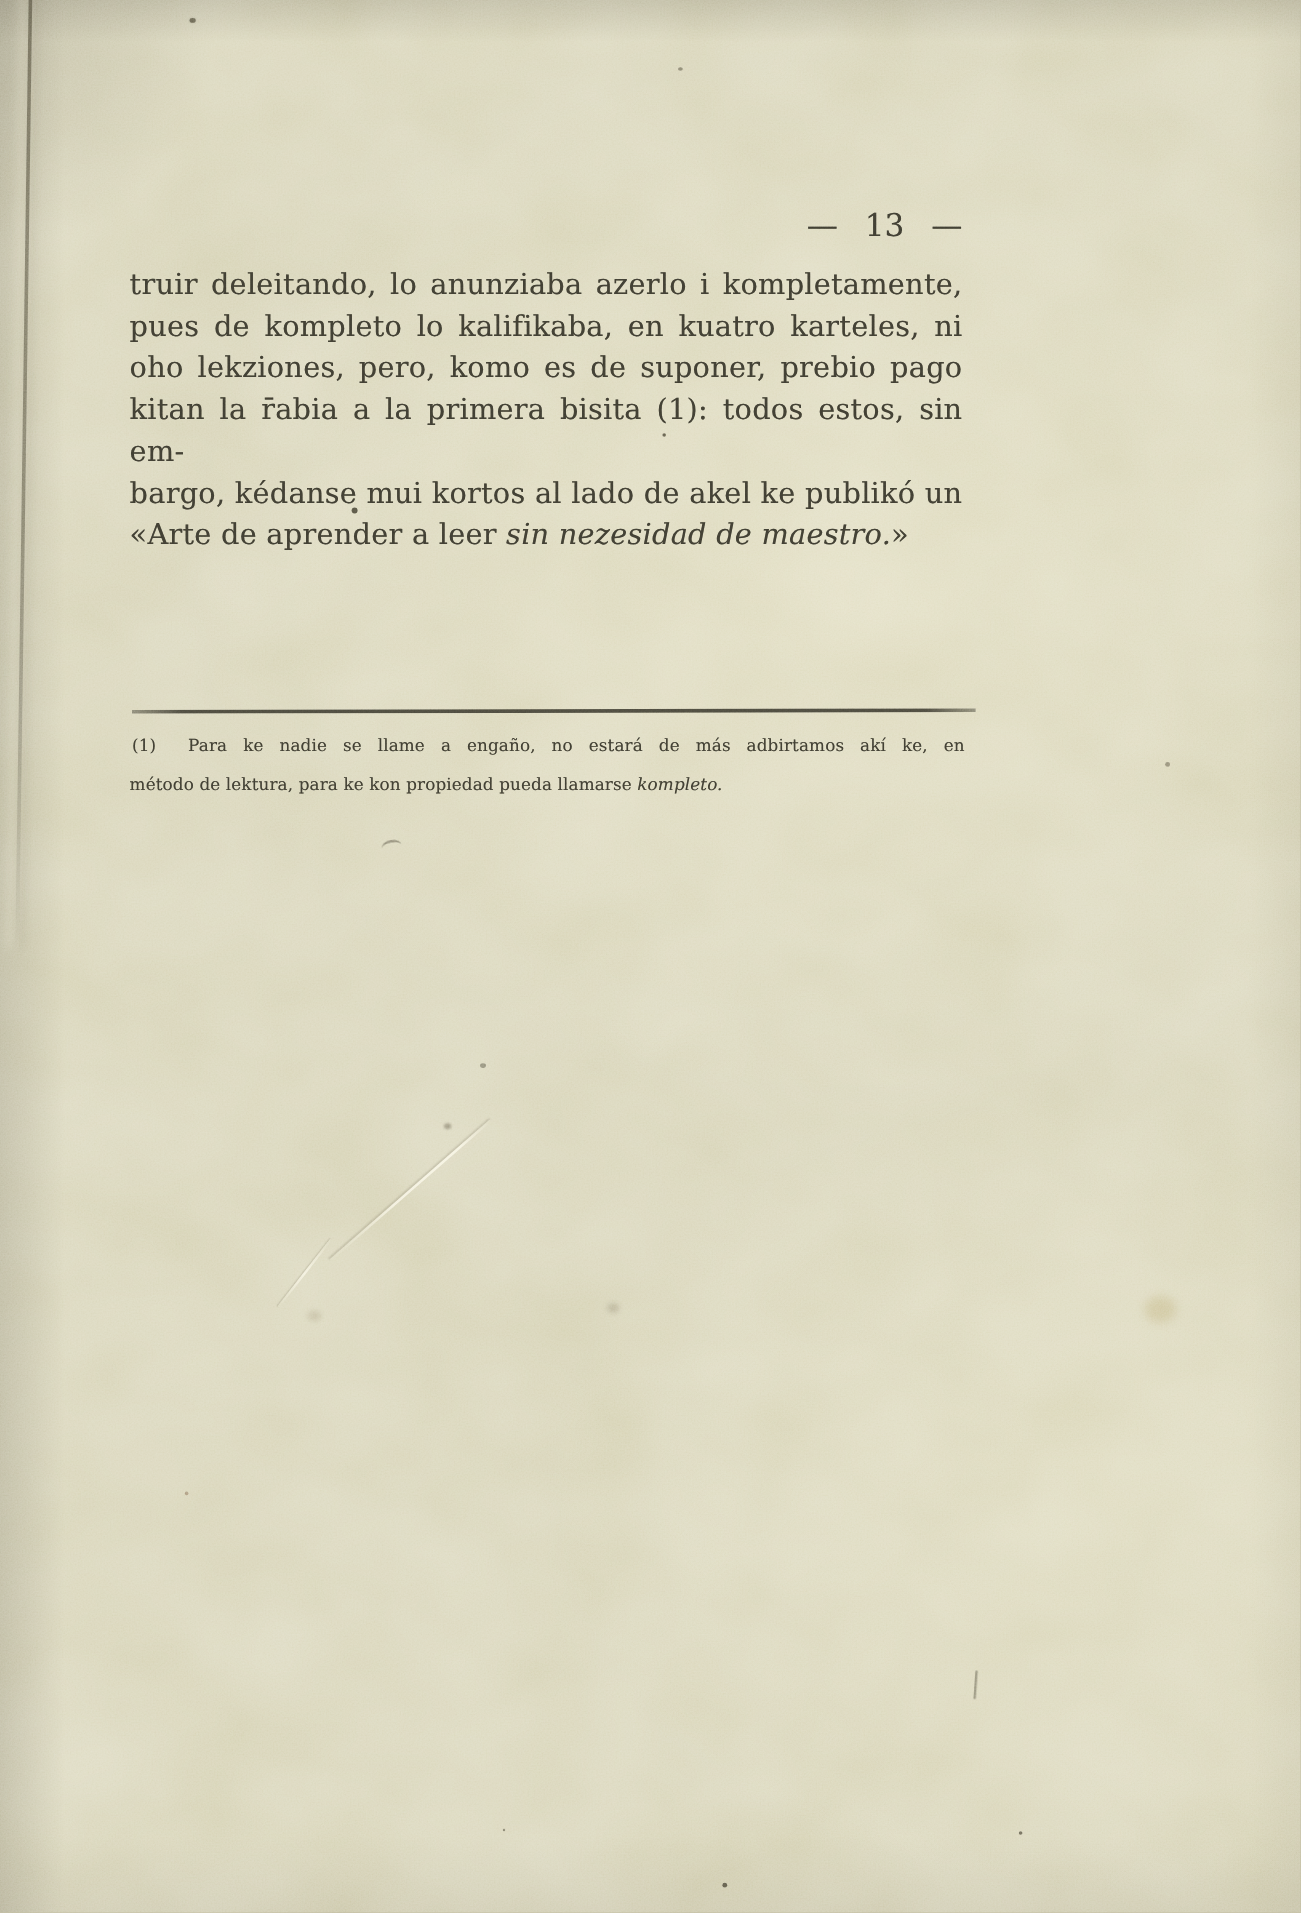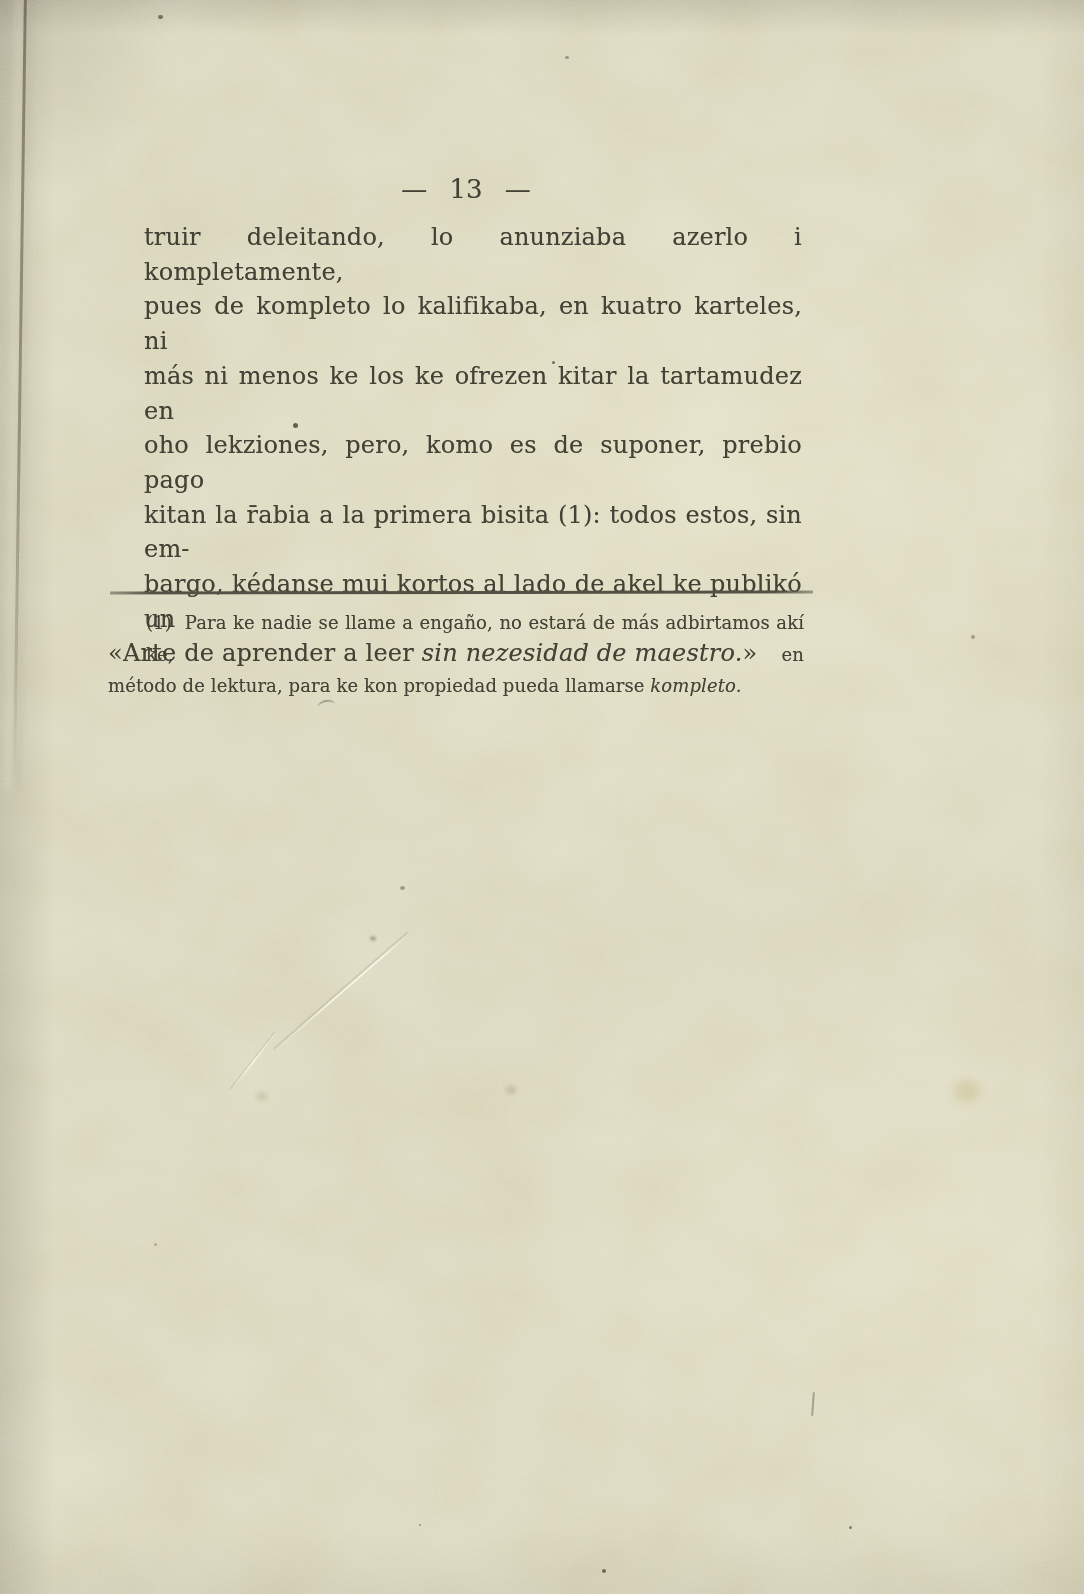--- a/index.html
+++ b/index.html
@@ -43,38 +43,38 @@
       rgba(72,67,52,0.50) 55%,
       rgba(72,67,52,0.28) 80%,
       rgba(72,67,52,0) 100%);
     box-shadow:-6px 0 9px rgba(232,228,206,0.75), 3px 0 7px rgba(130,124,100,0.22);
     border-radius:2px;
   }
   
   .pagenum{
     position:absolute;left:108px;top:174px;width:694px;z-index:4;
     padding-left:22px;box-sizing:border-box;
-    text-align:center;font-size:26px;line-height:30px;
+    text-align:right;font-size:26px;line-height:30px;
     color:var(--ink);word-spacing:14px;
     text-shadow:0 0 0.4px rgba(62,60,49,0.6);
   }
   .bodytext{
     position:absolute;left:108px;top:220px;width:694px;z-index:4;
     font-size:24px;line-height:34.7px;color:var(--ink);
     letter-spacing:0.2px;
     text-shadow:0 0 0.4px rgba(62,60,49,0.6);
   }
   .footnote{
     position:absolute;left:108px;top:607px;width:696px;z-index:4;
-    font-size:18px;line-height:31.6px;color:var(--ink);
+    font-size:14px;line-height:31.6px;color:var(--ink);
     letter-spacing:0.1px;
     text-shadow:0 0 0.35px rgba(62,60,49,0.55);
   }
   .line{white-space:normal;}
-  .line.just{text-align:justify;text-align-last:justify;margin-left:36px;}
+  .line.just{text-align:justify;text-align-last:justify;}
   .line.indent{padding-left:2px;}
   .it{font-style:italic;}
   .rule{
     position:absolute;left:110px;top:591px;width:703px;height:2.5px;z-index:4;
     background:linear-gradient(90deg, rgba(76,74,62,0.55), var(--rule) 6%, var(--rule) 94%, rgba(76,74,62,0.55));
     transform:rotate(-0.1deg);
   }
   
   .stain{position:absolute;z-index:5;pointer-events:none;}
   .s1{left:158px;top:15px;width:5px;height:4px;border-radius:50%;background:rgba(75,71,55,0.75);box-shadow:0 0 1px rgba(75,71,55,0.5);}
@@ -119,21 +119,20 @@
   </svg>
 
   <div class="shading"></div>
   <div class="crease-left"></div>
 
   <div class="pagenum">— 13 —</div>
 
   <div class="bodytext" id="body-lines">
       <div class="line just"><span>truir deleitando, lo anunziaba azerlo i kompletamente,</span></div>
       <div class="line just"><span>pues de kompleto lo kalifikaba, en kuatro karteles, ni</span></div>
-      <div class="line just"><span>más ni menos ke los ke ofrezen kitar la tartamudez en</span></div>
       <div class="line just"><span>oho lekziones, pero, komo es de suponer, prebio pago</span></div>
       <div class="line just"><span>kitan la r̄abia a la primera bisita (1): todos estos, sin em-</span></div>
       <div class="line just"><span>bargo, kédanse mui kortos al lado de akel ke publikó un</span></div>
       <div class="line"><span>«Arte de aprender a leer </span><span class="it">sin nezesidad de maestro.</span><span>»</span></div>
     </div>
 
   <div class="rule"></div>
 
   <div class="footnote" id="footnote-lines">
       <div class="line just indent"><span>(1)&nbsp;&nbsp;Para ke nadie se llame a engaño, no estará de más adbirtamos akí ke, en</span></div>

